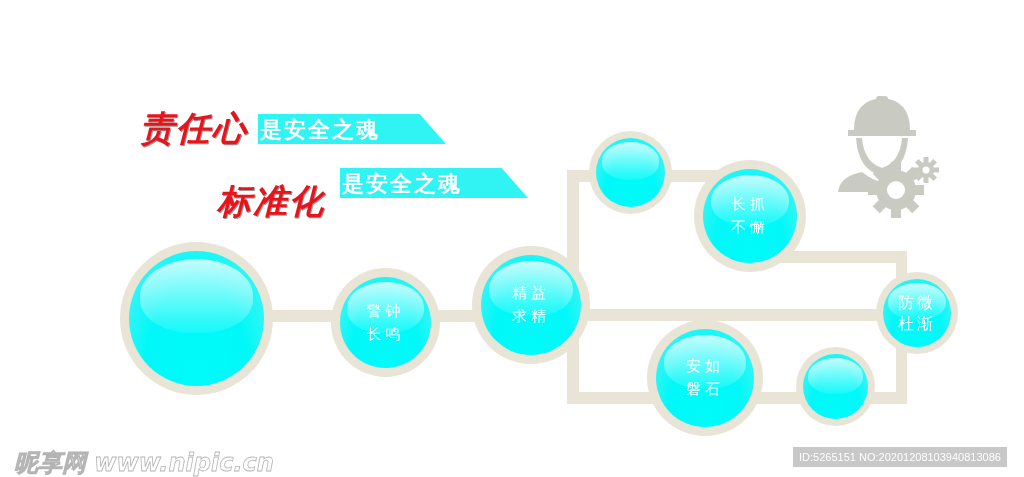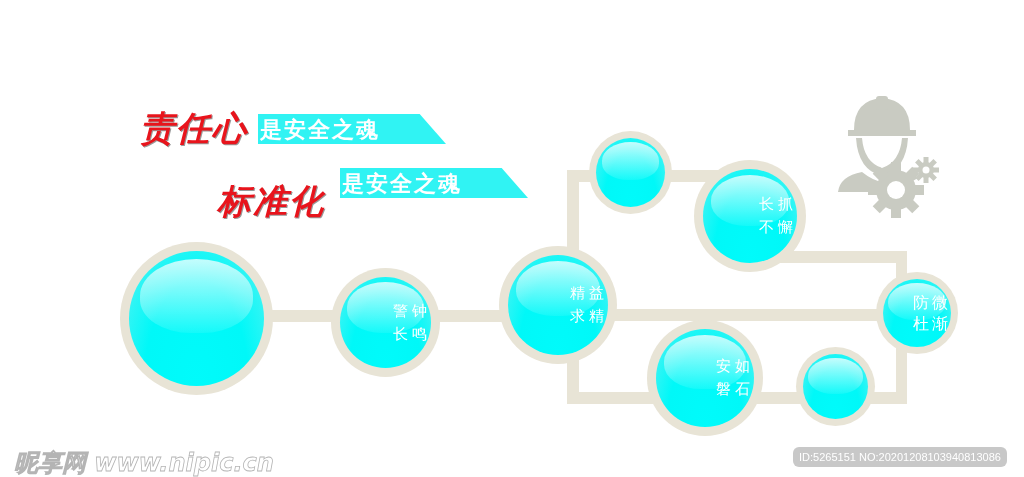--- a/index.html
+++ b/index.html
@@ -7,34 +7,34 @@
            font-family:"DejaVu Sans", sans-serif; }
     .line { position:absolute; background:#e8e4d6; }
     .node { position:absolute; border-radius:50%; background:#e8e4d6; box-sizing:border-box; }
     .node .inner { position:absolute; left:9px; top:9px; right:9px; bottom:9px; border-radius:50%;
       background: radial-gradient(ellipse at 50% 100%, #00fbfb 0%, #00f8f8 55%, #2ff5f5 80%, #7ff6f6 100%);
       overflow:hidden; }
     .node .inner::before { content:""; position:absolute; left:8%; right:8%; top:6%; height:55%;
       border-radius:50% 50% 45% 45%;
       background: linear-gradient(to bottom, rgba(255,255,255,0.75), rgba(255,255,255,0.08)); }
     .node .label { position:absolute; left:0; right:0; top:50%; transform:translateY(-50%);
-      text-align:right; color:#ffffff; font-size:15px; line-height:23px; letter-spacing:4px;
+      text-align:center; color:#ffffff; font-size:15px; line-height:23px; letter-spacing:4px;
       font-family:"DejaVu Sans", sans-serif; z-index:2; }
     .banner { position:absolute; height:30px; background:#30f3f3;
       clip-path: polygon(0 0, 86% 0, 100% 100%, 0 100%);
       color:#ffffff; font-weight:bold; font-size:22px; line-height:31px; letter-spacing:2px;
       padding-left:2px; box-sizing:border-box; white-space:nowrap; }
     .callig { position:absolute; color:#e8141c; font-family:"DejaVu Serif", serif; font-weight:bold;
       font-style:italic; font-size:34px; letter-spacing:2px; text-shadow:1px 1px 0 #999; white-space:nowrap; }
     .watermark { position:absolute; left:14px; top:447px; font-size:24px; color:#ffffff;
       -webkit-text-stroke:0.8px #b4b4b4; font-style:italic; font-weight:bold; white-space:nowrap;
       font-family:"DejaVu Sans", sans-serif; }
     .idbar { position:absolute; left:793px; top:447px; width:214px; height:20px; background:#c8c8c8;
       color:#ffffff; font-size:11px; line-height:20px; text-align:center; white-space:nowrap;
-      font-family:"Liberation Sans", sans-serif;border-radius:6px; }
+      font-family:"Liberation Sans", sans-serif; }
     .worker { position:absolute; left:832px; top:92px; width:110px; height:130px; }
   </style>
 </head>
 <body>
 
 <div class="line" style="left:196px; top:310px; width:361px; height:12px;"></div>
 <div class="line" style="left:557px; top:309px; width:360px; height:12px;"></div>
 <div class="line" style="left:567px; top:170px; width:12px; height:234px;"></div>
 <div class="line" style="left:567px; top:170px; width:183px; height:12px;"></div>
 <div class="line" style="left:750px; top:251px; width:157px; height:12px;"></div>
@@ -44,21 +44,21 @@
 <div class="node" style="left:120px; top:242px; width:153px; height:153px;">
   <div class="inner">
       <div class="label"><span></span><br><span></span></div>
     </div>
 </div>
 <div class="node" style="left:331px; top:268px; width:109px; height:109px;">
   <div class="inner">
       <div class="label"><span>警钟</span><br><span>长鸣</span></div>
     </div>
 </div>
-<div class="node" style="left:499px; top:246px; width:118px; height:118px;">
+<div class="node" style="left:472px; top:246px; width:118px; height:118px;">
   <div class="inner">
       <div class="label"><span>精益</span><br><span>求精</span></div>
     </div>
 </div>
 <div class="node" style="left:589px; top:131px; width:83px; height:83px;">
   <div class="inner" style="left:7px; top:7px; right:7px; bottom:7px;"></div>
 </div>
 <div class="node" style="left:694px; top:160px; width:112px; height:112px;">
   <div class="inner">
       <div class="label"><span>长抓</span><br><span>不懈</span></div>

